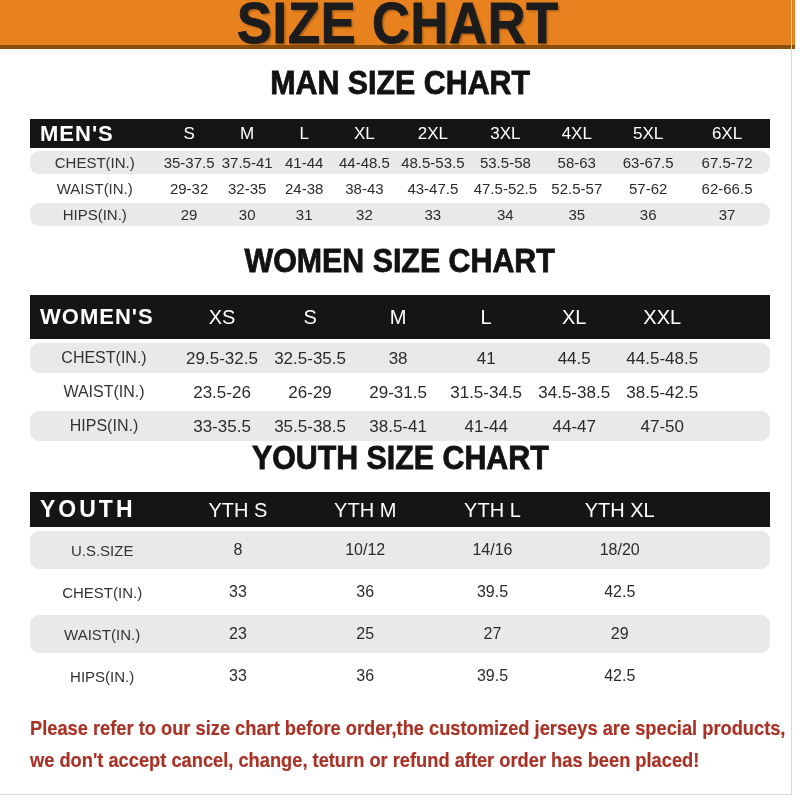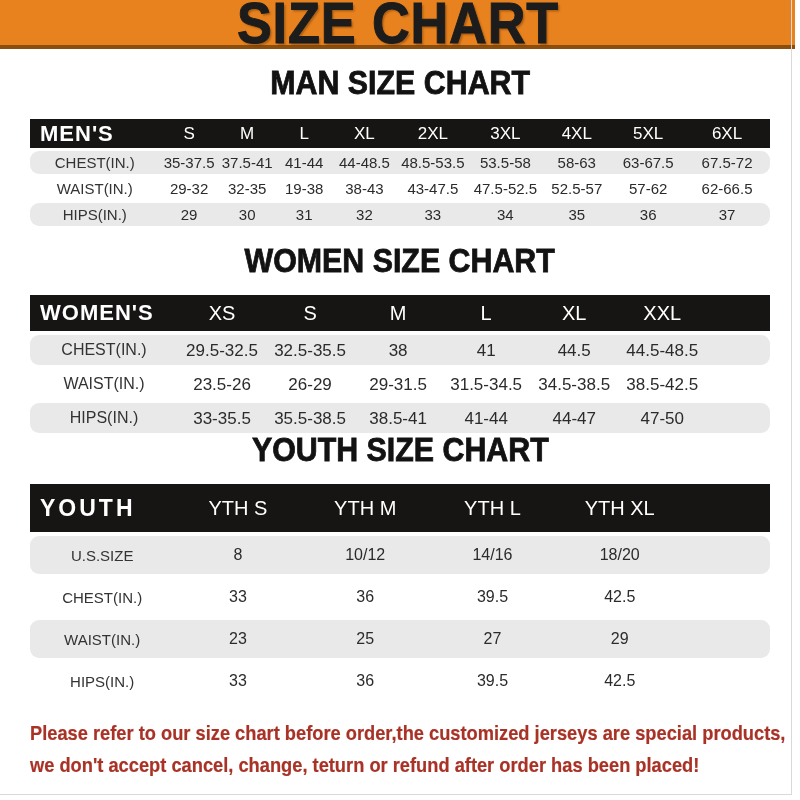--- a/index.html
+++ b/index.html
@@ -66,29 +66,29 @@
 
   
   .grid-men .t-row { grid-template-columns:17.5% 8% 7.7% 7.7% 8.6% 9.9% 9.7% 9.6% 9.7% 1fr; }
   .grid-men .t-header { height:29px; }
   .grid-men .t-header .cell { font-size:17px; }
   .grid-men .t-header .label-cell { font-size:22px; }
   .grid-men .t-data { height:23px; margin-top:3px; font-size:15px; }
 
   
   .grid-women .t-row { grid-template-columns:20% 11.9% 11.9% 11.9% 11.9% 11.9% 11.9%; }
-  .grid-women .t-header { height:36px; }
+  .grid-women .t-header { height:44px; }
   .grid-women .t-header .cell { font-size:20px; }
   .grid-women .t-header .label-cell { font-size:22px; }
   .grid-women .t-data { height:30px; margin-top:4px; font-size:17px; }
   .grid-women .t-data .label-cell { font-size:16px; }
 
   
   .grid-youth .t-row { grid-template-columns:19.5% 17.2% 17.2% 17.2% 17.2%; }
-  .grid-youth .t-header { height:48px; }
+  .grid-youth .t-header { height:35px; }
   .grid-youth .t-header .cell { font-size:20px; }
   .grid-youth .t-header .label-cell { font-size:23px; letter-spacing:3px; }
   .grid-youth .t-data { height:38px; margin-top:4px; font-size:16px; }
   .grid-youth .t-data .label-cell { font-size:15px; }
 
   
   .footer { margin-top:17px; padding-left:30px; color:var(--footer-red,#A93226); }
   .footer-line {
     font-size:21px; line-height:32px; white-space:nowrap;
     transform:scaleX(0.87); transform-origin:left center;
@@ -136,21 +136,21 @@
       <div class="cell">48.5-53.5</div>
       <div class="cell">53.5-58</div>
       <div class="cell">58-63</div>
       <div class="cell">63-67.5</div>
       <div class="cell">67.5-72</div>
     </div>
     <div class="t-row t-data">
       <div class="cell label-cell">WAIST(IN.)</div>
       <div class="cell">29-32</div>
       <div class="cell">32-35</div>
-      <div class="cell">19-38</div>
+      <div class="cell">24-38</div>
       <div class="cell">38-43</div>
       <div class="cell">43-47.5</div>
       <div class="cell">47.5-52.5</div>
       <div class="cell">52.5-57</div>
       <div class="cell">57-62</div>
       <div class="cell">62-66.5</div>
     </div>
     <div class="t-row t-data shade">
       <div class="cell label-cell">HIPS(IN.)</div>
       <div class="cell">29</div>

